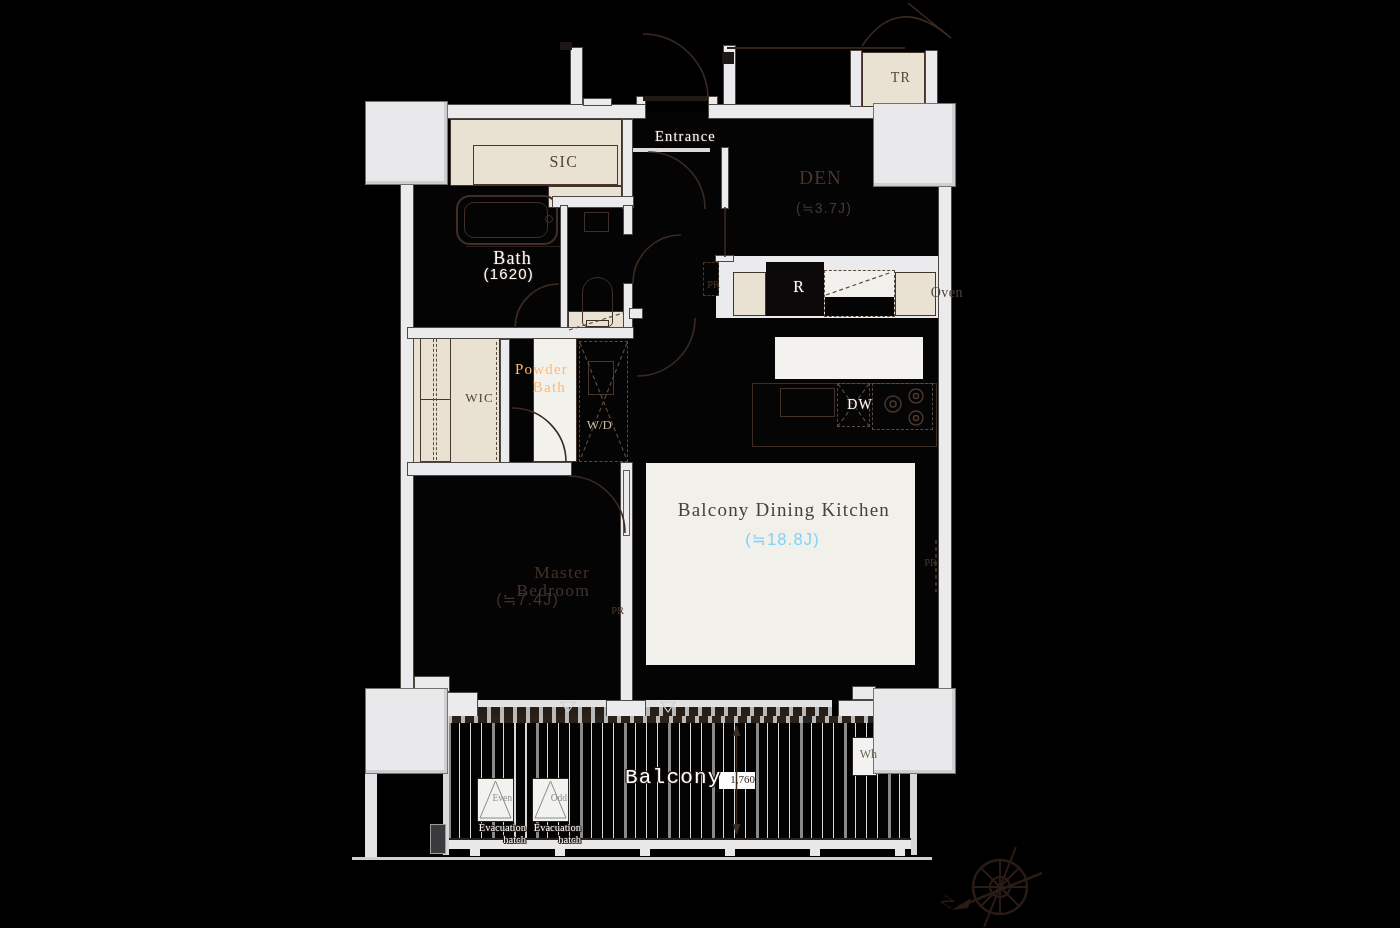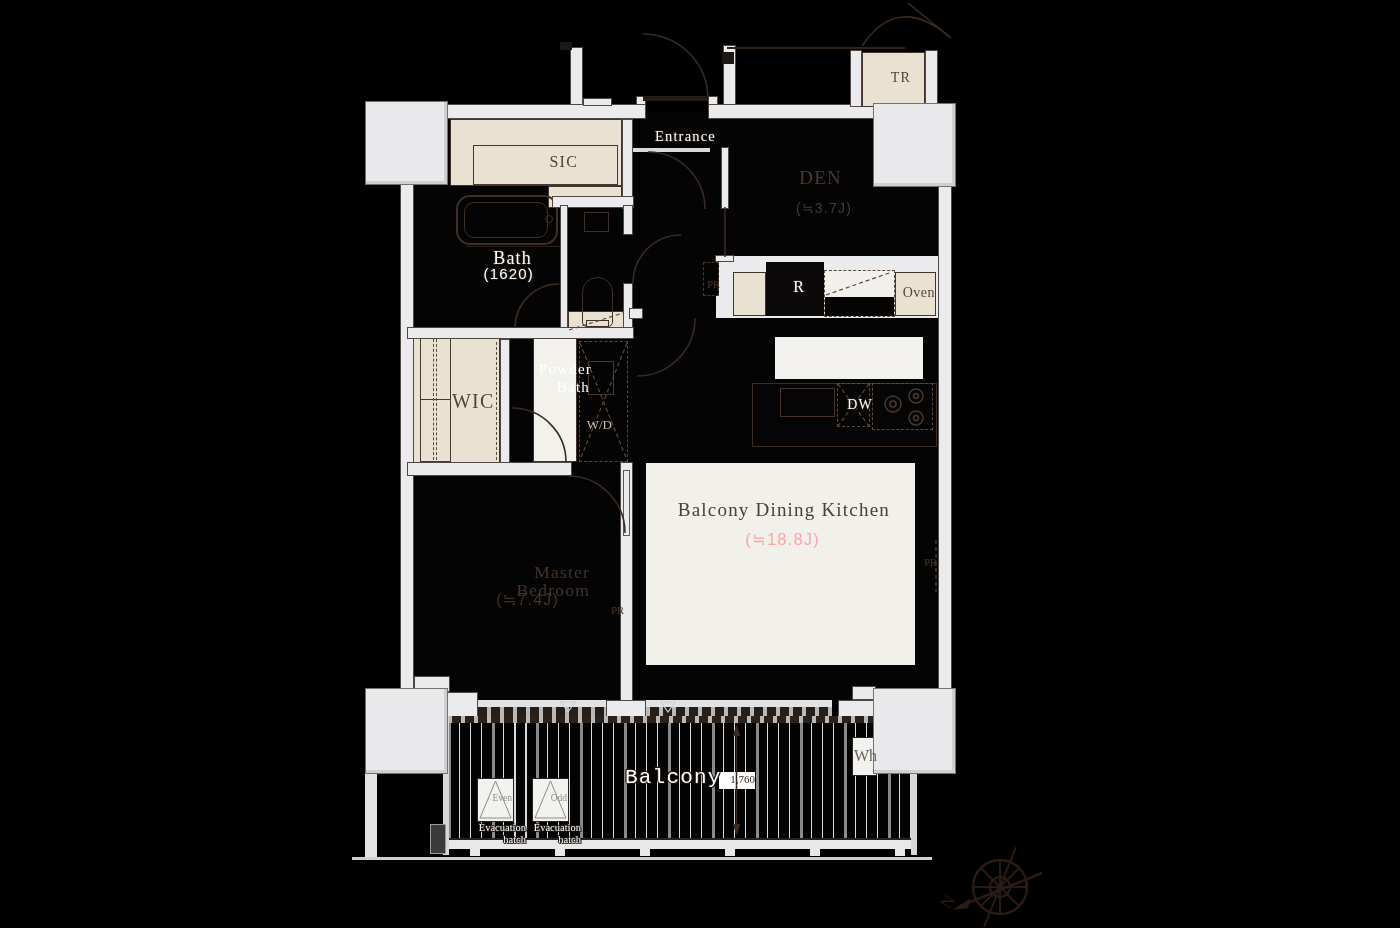--- a/index.html
+++ b/index.html
@@ -7,21 +7,21 @@
           font-family:"Liberation Serif","DejaVu Serif",serif;}
   .abs{position:absolute;box-sizing:border-box;}
   .wall{background:#ebebed;border:1px solid #4e4844;}
   .pillar{background:#e9e9eb;border:1px solid #76716d;box-shadow:inset -3px -3px 0 #cfcfd1;}
   .beige{background:#e9e2d3;border:1px solid #43332a;}
   .whitebox{background:#f3f1ec;border:1px solid #3e2f27;}
   .blackfill{background:#050404;}
   .lbl{position:absolute;text-align:right;letter-spacing:1.2px;line-height:1.05;}
   .dark-lbl{color:#54433a;}
   .dim-lbl{color:#4a382e;}
-  .gray-lbl{color:#ffffff;margin-left:24px;}
+  .gray-lbl{color:#fdba74;}
   .white-lbl{color:#ffffff;
      text-shadow:1px 0 0 #201812,-1px 0 0 #201812,0 1px 0 #201812,0 -1px 0 #201812,1px 1px 0 #201812,-1px -1px 0 #201812;}
   .jsize{font-family:Liberation Sans, sans-serif;}
   .outline-dark{border:1.5px solid #3f2f26;background:transparent;}
   .dashed{border:1px dashed #5a4a3c;background:transparent;}
   svg{position:absolute;left:0;top:0;pointer-events:none;}
   .stripes{background-color:#040303;
     background-image:
       repeating-linear-gradient(90deg,#8a8a8a 0 3px,transparent 3px 44px),
       repeating-linear-gradient(90deg,#d8d8d8 0 1.5px,transparent 1.5px 11px);}
@@ -198,36 +198,36 @@
   </svg>
 
   <div class="lbl white-lbl" style="left:640px;top:129px;width:76px;font-size:14.5px;">Entrance</div>
   <div class="lbl dark-lbl" style="left:534px;top:154px;width:44px;font-size:16px;">SIC</div>
   <div class="lbl white-lbl" style="left:484px;top:249px;width:48px;font-size:18px;">Bath</div>
   <div class="lbl white-lbl jsize" style="left:482px;top:266px;width:52px;font-size:15px;">(1620)</div>
   <div class="lbl dim-lbl" style="left:792px;top:168px;width:50px;font-size:19px;">DEN</div>
   <div class="lbl dim-lbl jsize" style="left:782px;top:201px;width:70px;font-size:14px;">(≒3.7J)</div>
   <div class="lbl dark-lbl" style="left:877px;top:71px;width:34px;font-size:14px;">TR</div>
   <div class="lbl white-lbl" style="left:787px;top:279px;width:18px;font-size:16px;">R</div>
-  <div class="lbl dark-lbl" style="left:897px;top:286px;width:38px;font-size:14px;letter-spacing:0.5px;">Oven</div>
+  <div class="lbl dark-lbl" style="left:897px;top:286px;width:38px;font-size:14px;letter-spacing:0.5px;padding-left:28px;">Oven</div>
   <div class="lbl white-lbl" style="left:841px;top:398px;width:32px;font-size:14px;">DW</div>
   <div class="lbl dim-lbl" style="left:702px;top:279px;width:18px;font-size:10.5px;letter-spacing:0;">PR</div>
   <div class="lbl dim-lbl" style="left:919px;top:557px;width:18px;font-size:10.5px;letter-spacing:0;">PR</div>
   <div class="lbl dim-lbl" style="left:606px;top:605px;width:18px;font-size:10.5px;letter-spacing:0;">PR</div>
   <div class="lbl gray-lbl" style="left:512px;top:362px;width:56px;font-size:15px;">Powder</div>
   <div class="lbl gray-lbl" style="left:514px;top:380px;width:52px;font-size:15px;">Bath</div>
-  <div class="lbl dark-lbl" style="left:452px;top:391px;width:42px;font-size:20px;">WIC</div>
+  <div class="lbl dark-lbl" style="left:452px;top:391px;width:42px;font-size:13px;">WIC</div>
   <div class="lbl" style="left:580px;top:418px;width:32px;font-size:13px;color:#c9bda8;letter-spacing:0;">W/D</div>
   <div class="lbl" style="left:670px;top:500px;width:220px;font-size:19px;color:#4a4038;">Balcony Dining Kitchen</div>
-  <div class="lbl jsize" style="left:740px;top:531px;width:80px;font-size:16.5px;color:#fca5a5;">(≒18.8J)</div>
+  <div class="lbl jsize" style="left:740px;top:531px;width:80px;font-size:16.5px;color:#7dd3fc;">(≒18.8J)</div>
   <div class="lbl" style="left:460px;top:563px;width:130px;font-size:17.5px;color:#42332a;">Master Bedroom</div>
   <div class="lbl jsize" style="left:487px;top:592px;width:72px;font-size:16px;color:#42332a;">(≒7.4J)</div>
   <div class="lbl white-lbl" style="left:625px;top:767px;width:85px;font-size:21px;font-family:Liberation Mono, monospace;">Balcony</div>
   <div class="lbl" style="left:719px;top:774px;width:36px;font-size:11px;color:#3a2c22;letter-spacing:0;">1,760</div>
-  <div class="lbl" style="left:852px;top:748px;width:25px;font-size:16px;color:#6b6258;letter-spacing:0;">Wh</div>
+  <div class="lbl" style="left:852px;top:748px;width:25px;font-size:12px;color:#6b6258;letter-spacing:0;">Wh</div>
   <div class="lbl" style="left:479px;top:794px;width:33px;font-size:9.5px;color:#8f8f89;letter-spacing:0;">Even</div>
   <div class="lbl" style="left:534px;top:794px;width:33px;font-size:9.5px;color:#8f8f89;letter-spacing:0;">Odd</div>
   <div class="lbl white-lbl" style="left:466px;top:822px;width:60px;font-size:10.5px;letter-spacing:0;">Evacuation</div>
   <div class="lbl white-lbl" style="left:466px;top:834px;width:60px;font-size:10.5px;letter-spacing:0;">hatch</div>
   <div class="lbl white-lbl" style="left:521px;top:822px;width:60px;font-size:10.5px;letter-spacing:0;">Evacuation</div>
   <div class="lbl white-lbl" style="left:521px;top:834px;width:60px;font-size:10.5px;letter-spacing:0;">hatch</div>
 
 </div>
 
 </body></html>

